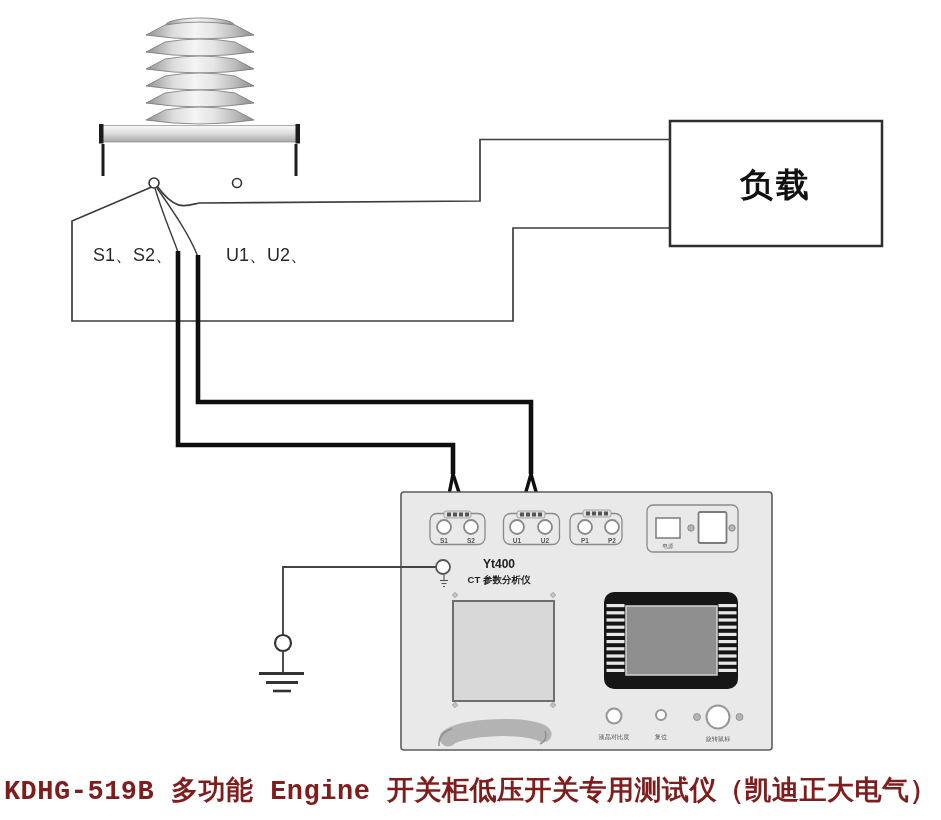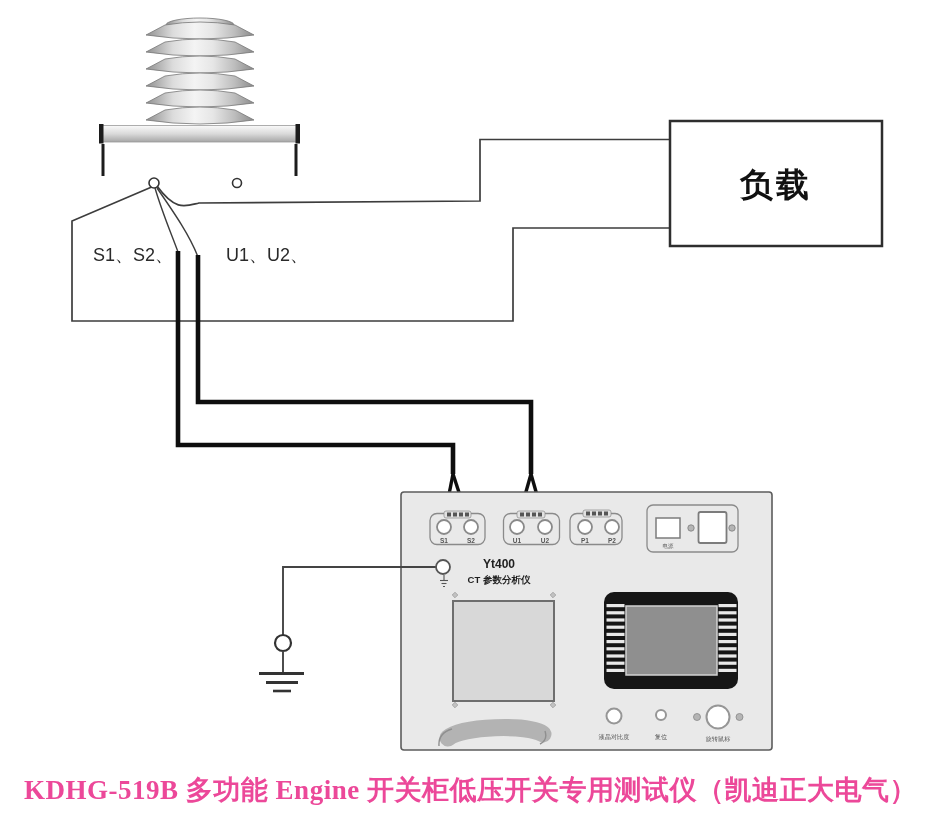--- a/index.html
+++ b/index.html
@@ -3,23 +3,23 @@
 <meta charset="utf-8">
 <style>
   html,body{margin:0;padding:0;background:#ffffff;}
   body{width:941px;height:820px;position:relative;overflow:hidden;
        font-family:"Liberation Sans", sans-serif;}
   .stage{position:absolute;left:0;top:0;width:941px;height:820px;}
   svg{display:block;}
   .caption{
     position:absolute;left:0;top:769px;width:941px;height:42px;
     display:flex;align-items:center;justify-content:center;
-    font-family:Liberation Serif, serif;
+    font-family:Liberation Mono, monospace;
     font-weight:bold;font-size:27px;letter-spacing:0.5px;
-    color:#ec4899;white-space:nowrap;
+    color:#7f1d1d;white-space:nowrap;
   }
   text{font-family:"Liberation Sans","DejaVu Sans",sans-serif;}
   .cjk-serif{font-family:"Liberation Serif","DejaVu Serif",serif;}
 </style>
 </head>
 <body>
 
 <div class="stage">
 <svg width="941" height="820" viewBox="0 0 941 820">
   <defs>

